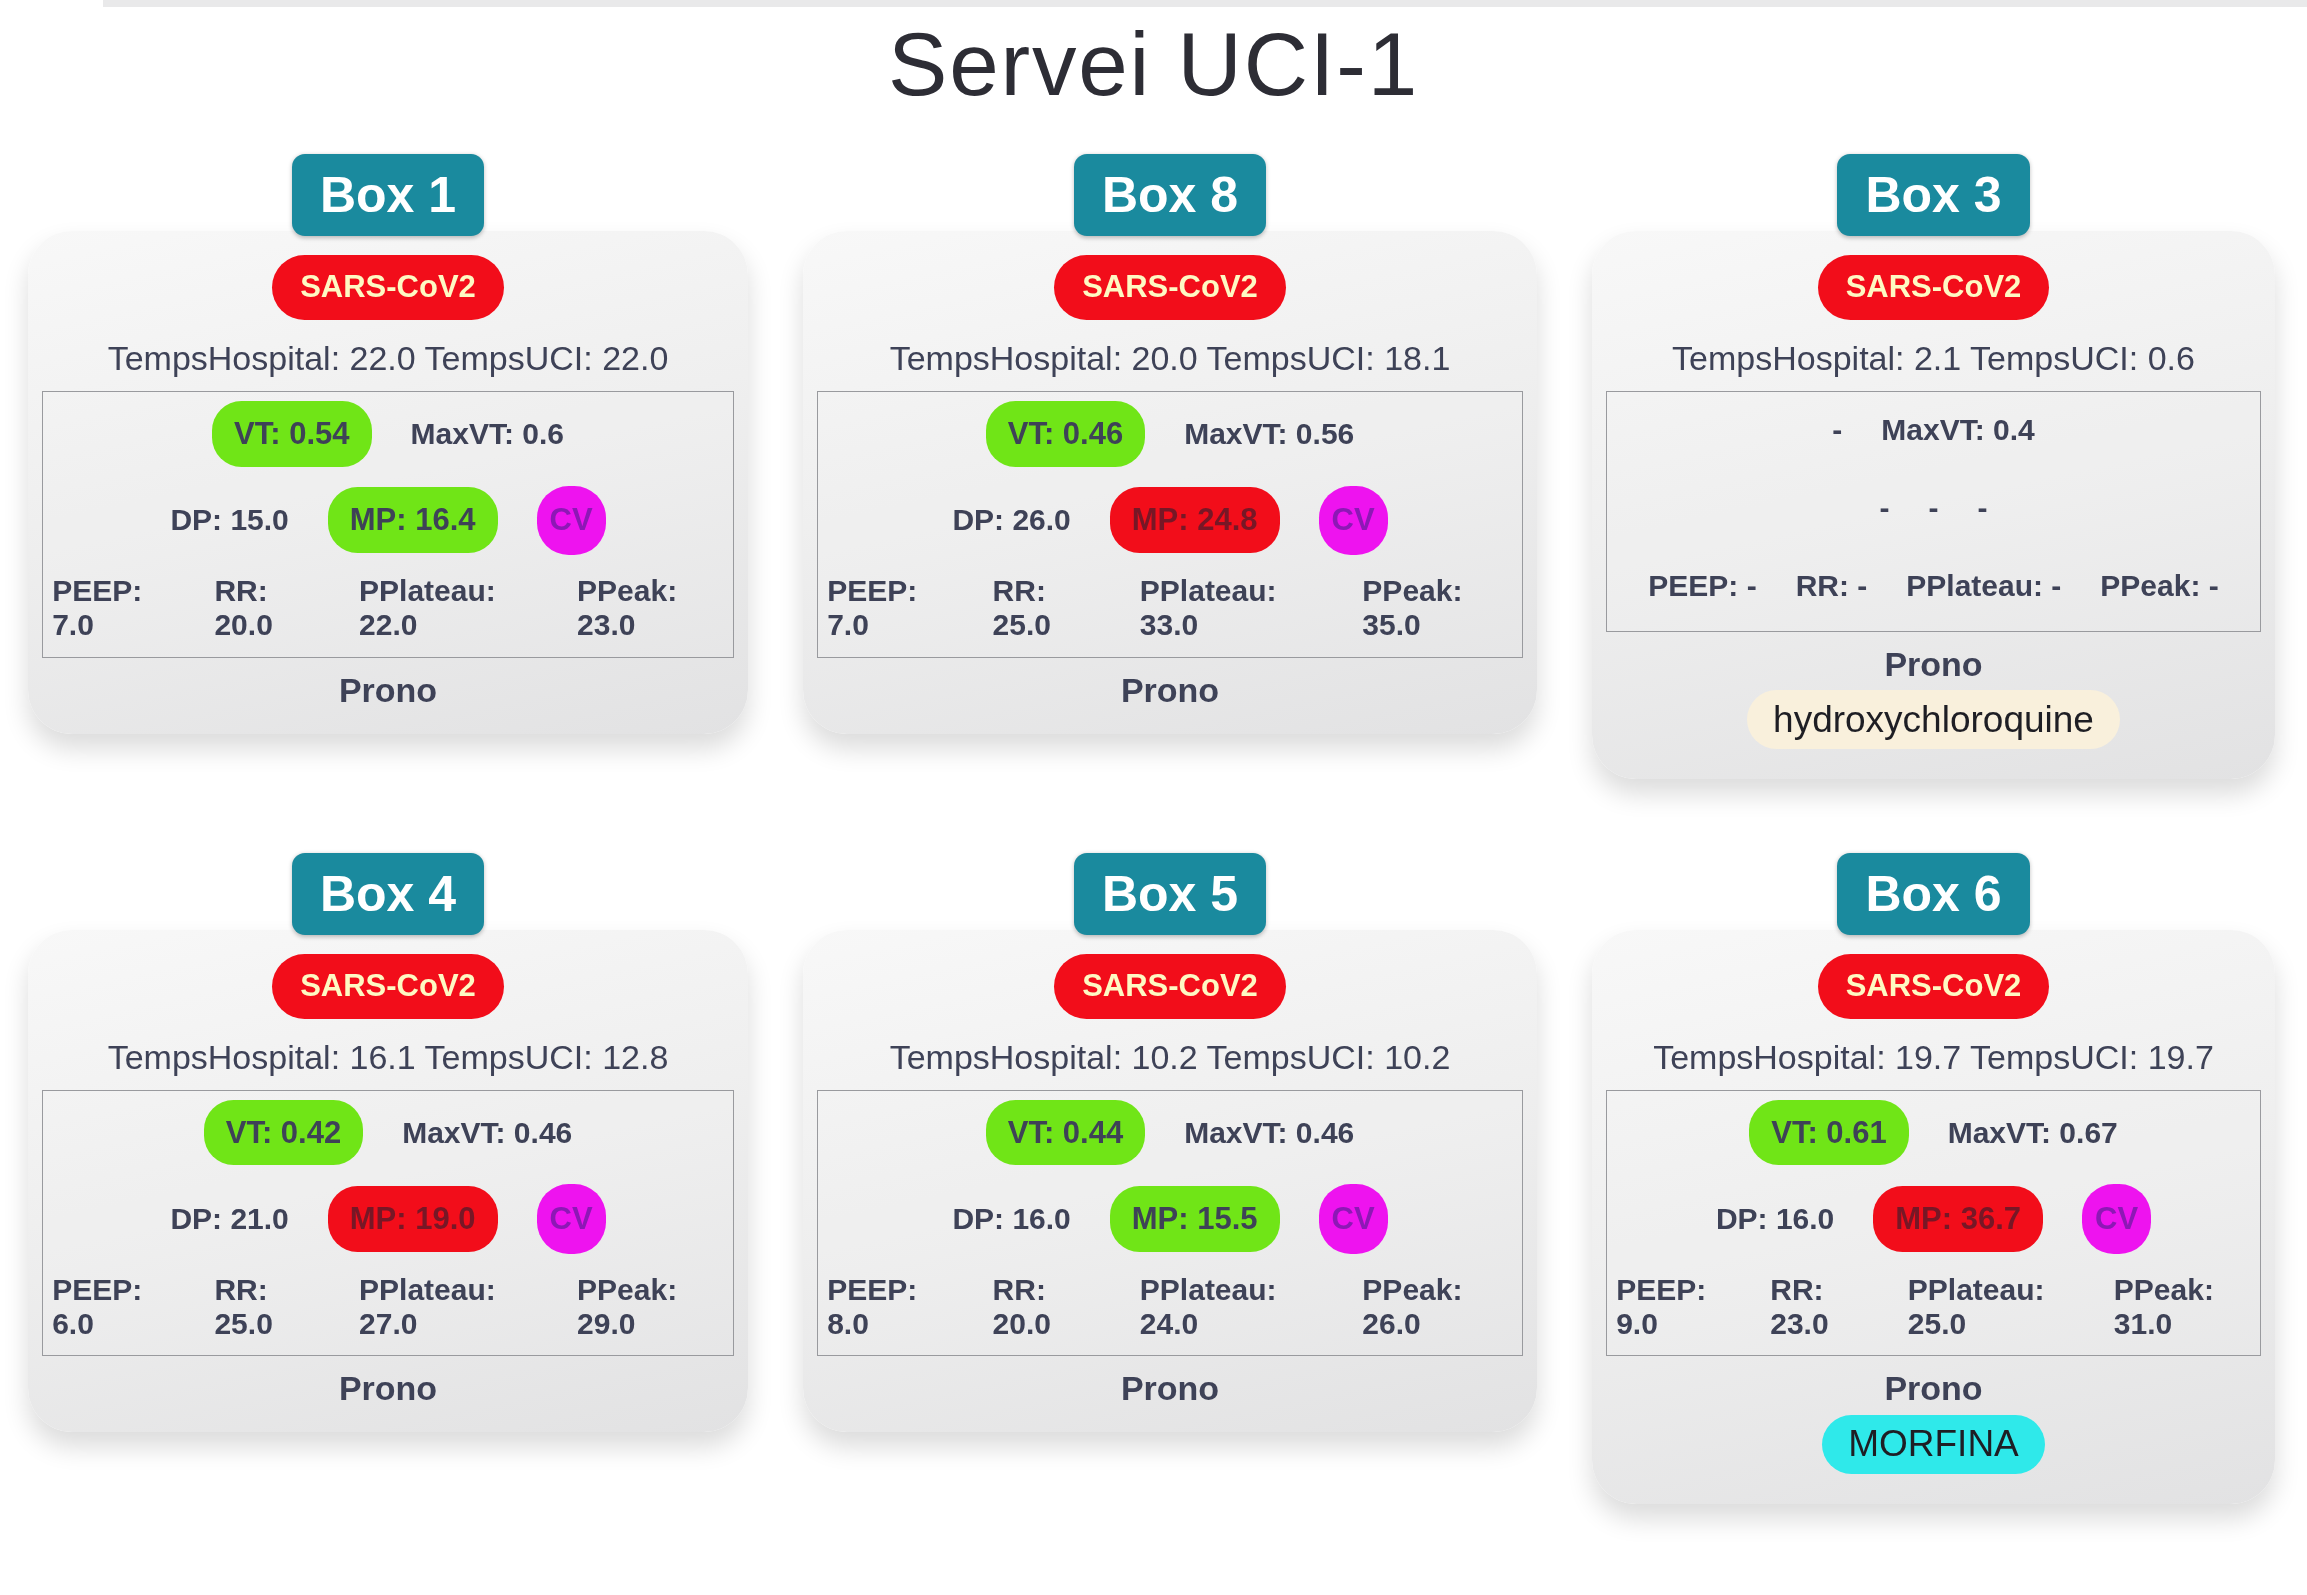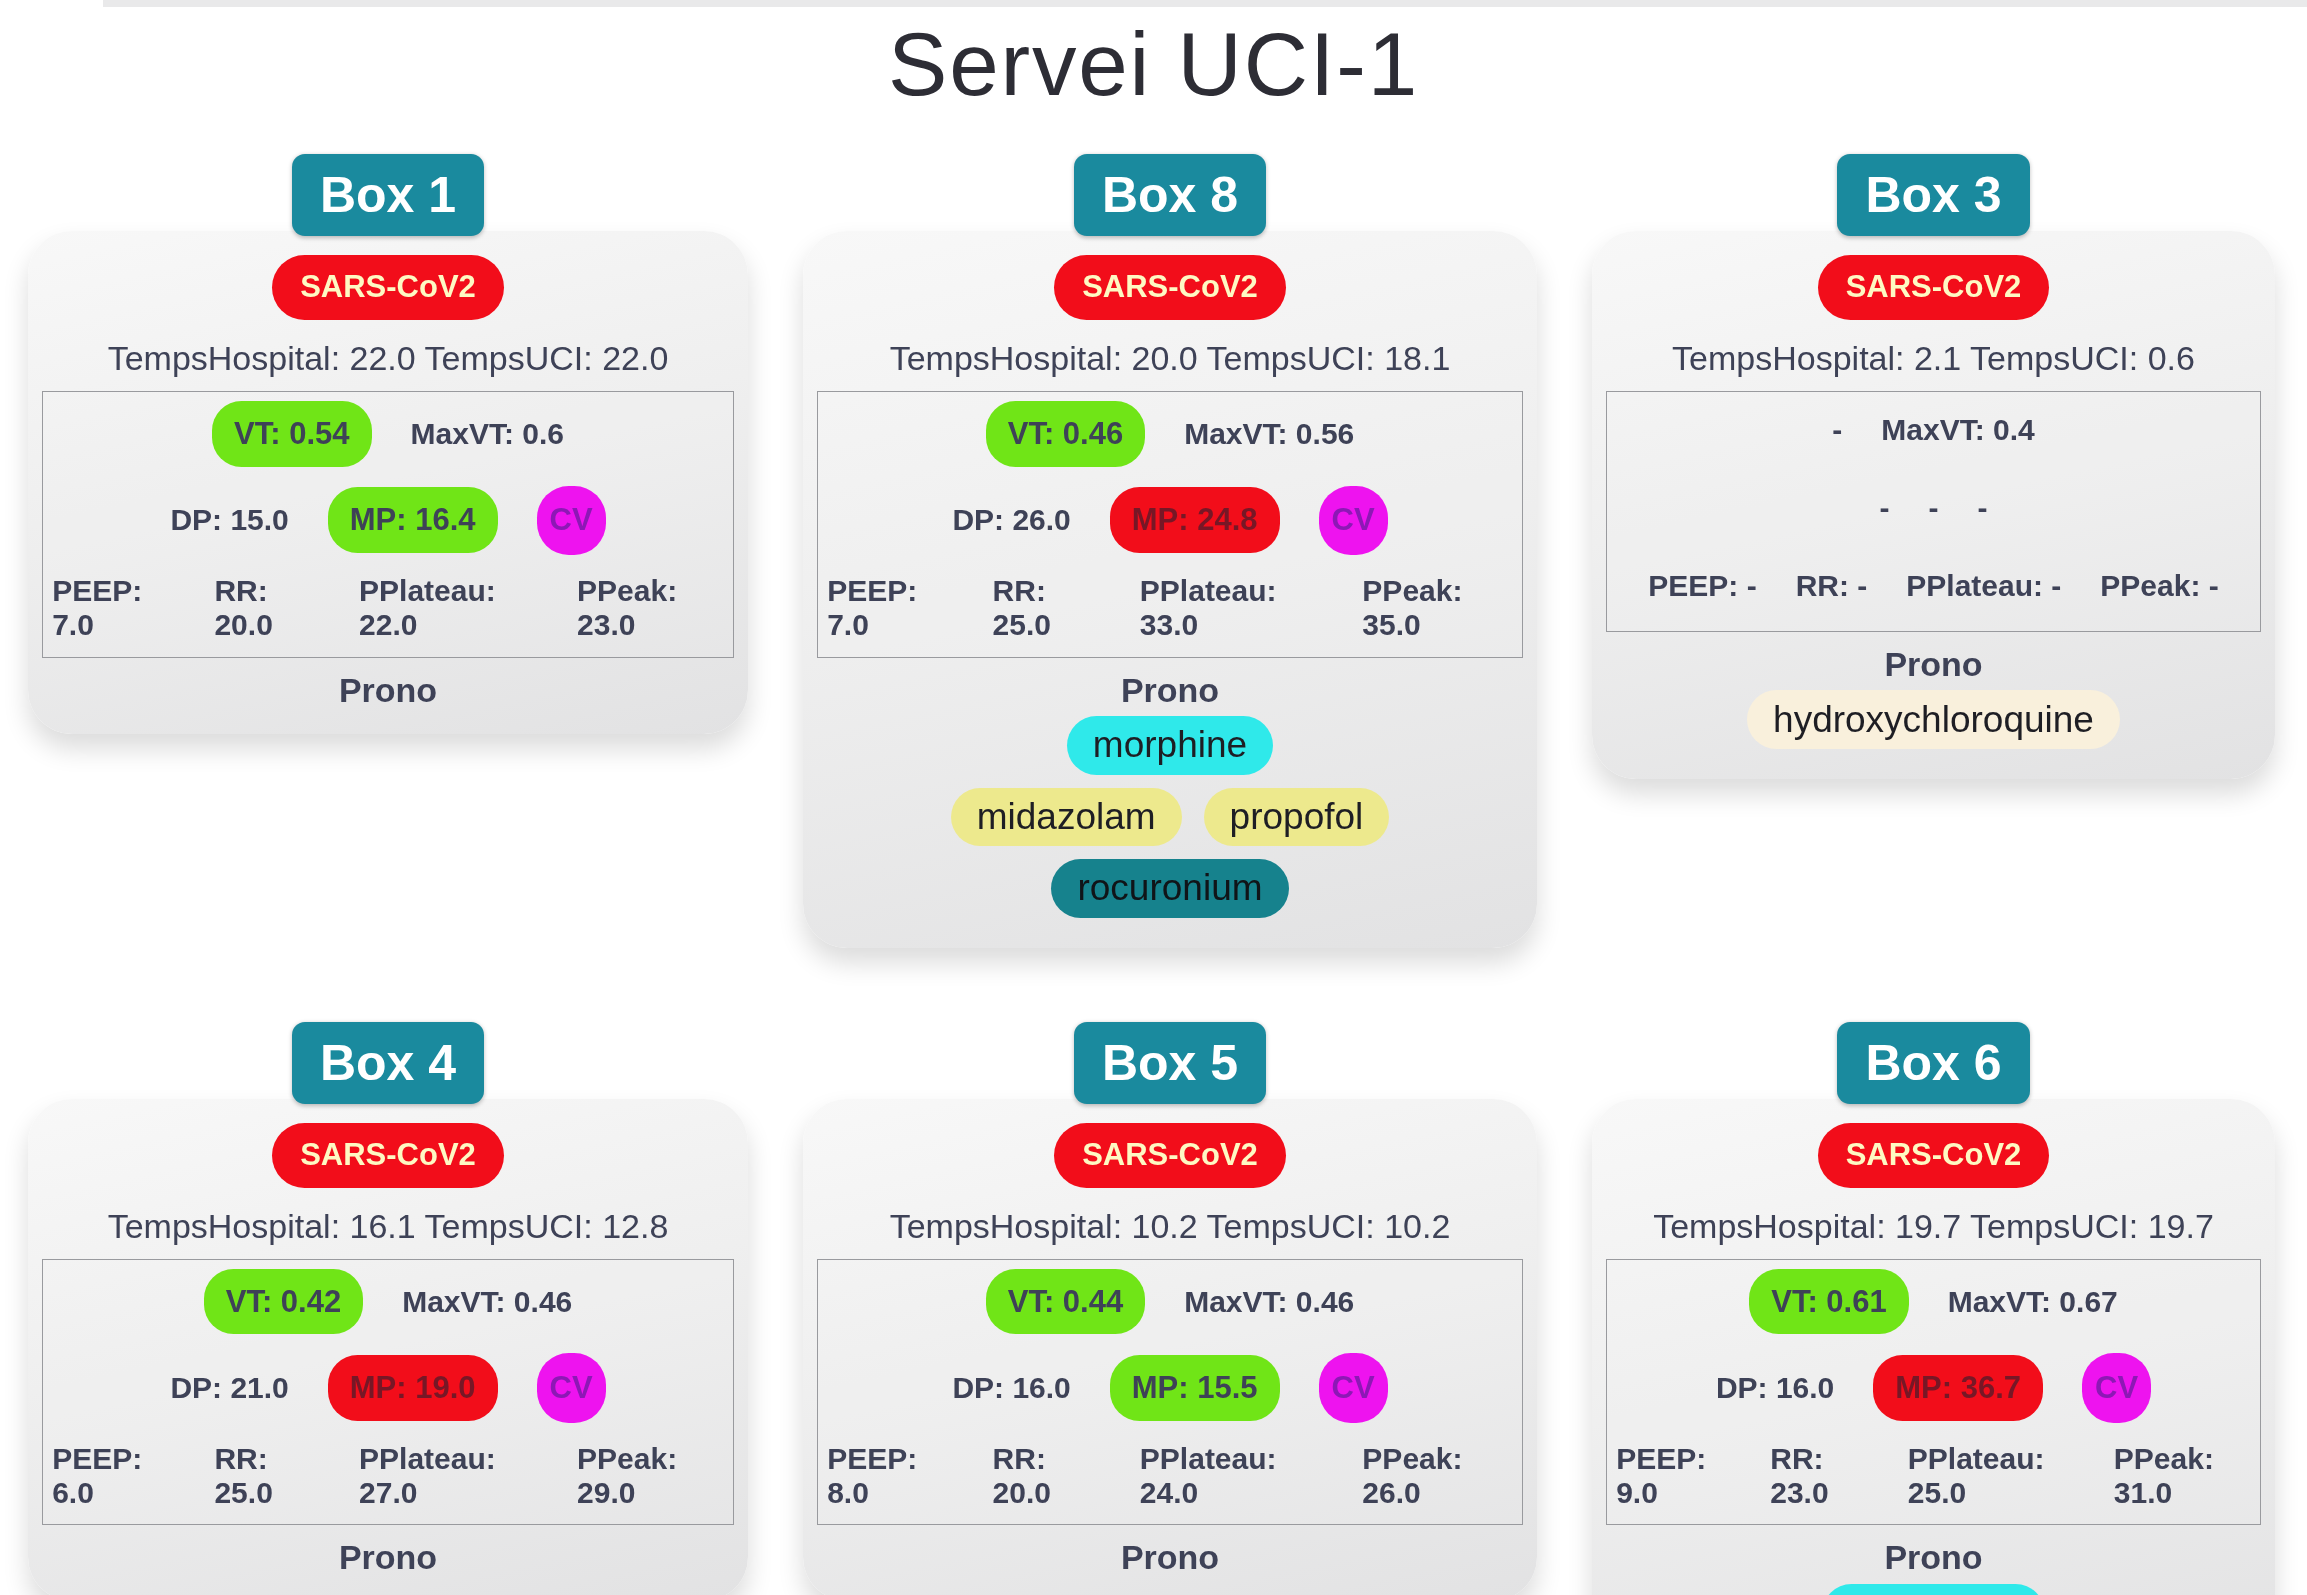--- a/index.html
+++ b/index.html
@@ -115,32 +115,20 @@
           <span class="chip magenta">CV</span>
         </div>
         <div class="vrow">
           <span class="metric">PEEP: 7.0</span>
           <span class="metric">RR: 25.0</span>
           <span class="metric">PPlateau: 33.0</span>
           <span class="metric">PPeak: 35.0</span>
         </div>
       </div>
       <div class="prono">Prono</div>
-      <div class="meds">
-        <div class="med-line">
-            <span class="medpill cyan">morphine</span>
-          </div>
-        <div class="med-line">
-          <span class="medpill yellow">midazolam</span>
-          <span class="medpill yellow">propofol</span>
-        </div>
-        <div class="med-line">
-            <span class="medpill teal">rocuronium</span>
-          </div>
-      </div>
     </div>
   </div>
 
   <div class="box-col">
     <div class="box-badge">Box 3</div>
     <div class="card">
       <div class="diag">SARS-CoV2</div>
       <div class="temps">TempsHospital: 2.1 TempsUCI: 0.6</div>
       <div class="vent-box">
         <div class="vrow">

